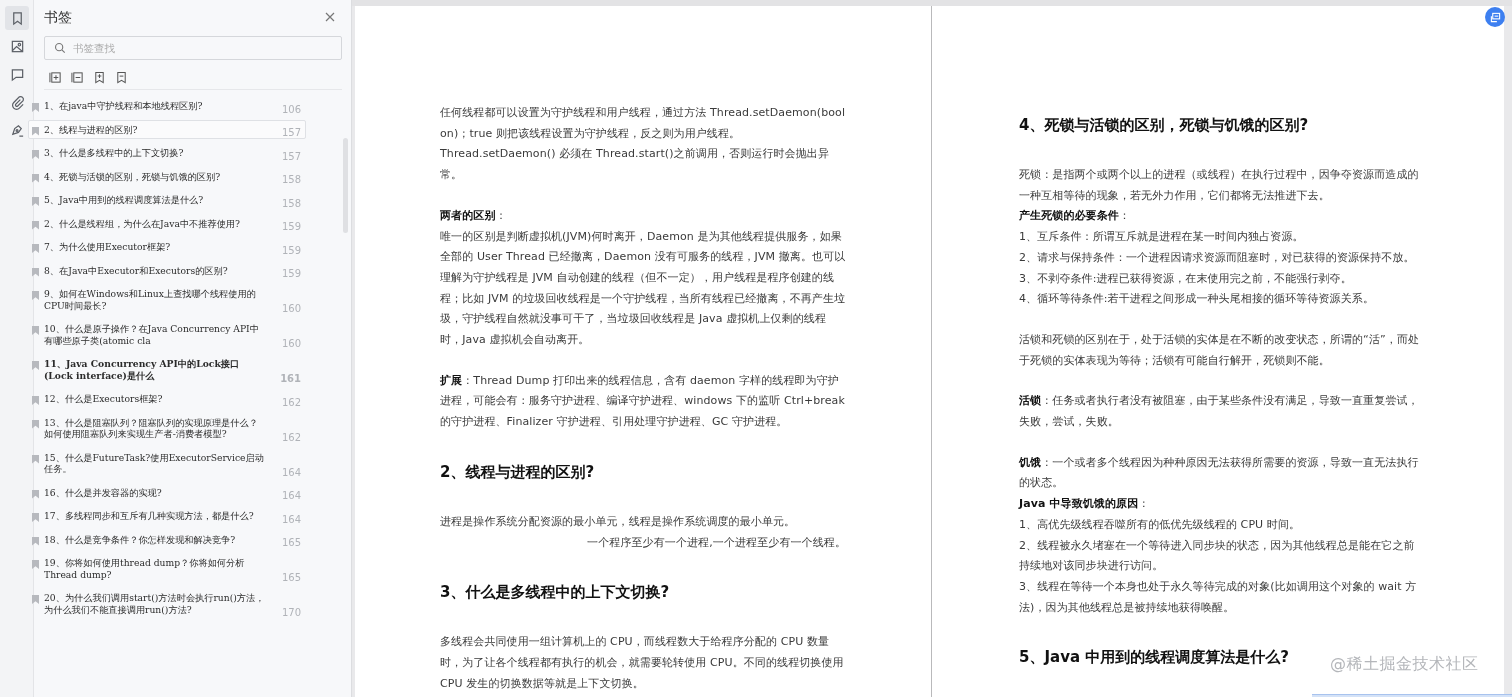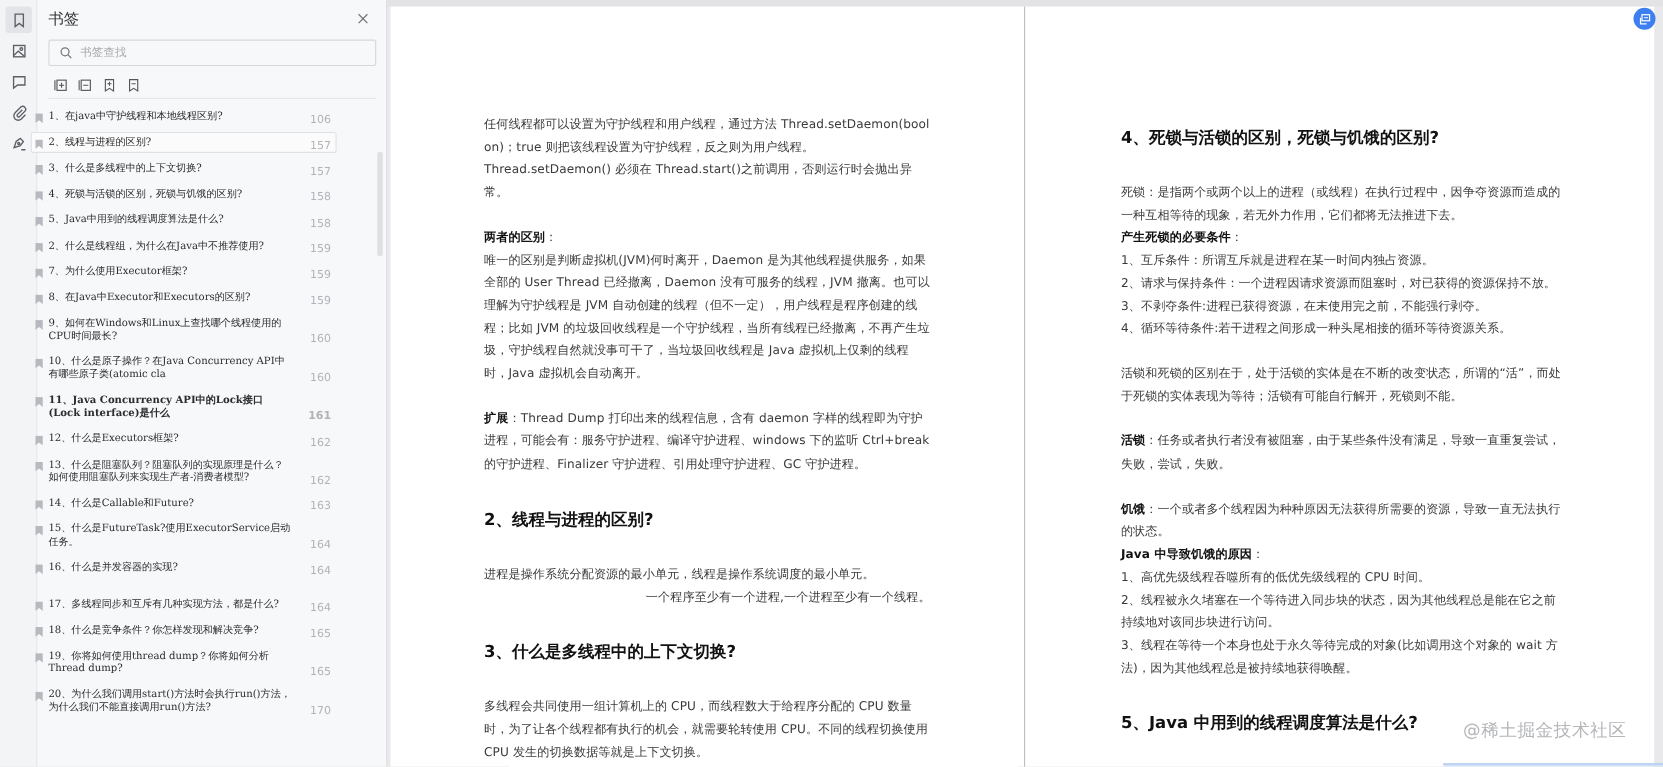--- a/index.html
+++ b/index.html
@@ -196,29 +196,24 @@
         <span class="bm-label">12、什么是Executors框架?</span>
         <span class="bm-page">162</span>
       </div>
       <div class="bm-item" style="margin-bottom: 4px;">
         <span class="bm-icon"></span>
         <span class="bm-label">13、什么是阻塞队列？阻塞队列的实现原理是什么？如何使用阻塞队列来实现生产者-消费者模型?</span>
         <span class="bm-page">162</span>
       </div>
       <div class="bm-item" style="margin-bottom: 4px;">
         <span class="bm-icon"></span>
-        <span class="bm-label">14、什么是Callable和Future?</span>
-        <span class="bm-page">163</span>
-      </div>
-      <div class="bm-item" style="margin-bottom: 4px;">
-        <span class="bm-icon"></span>
         <span class="bm-label">15、什么是FutureTask?使用ExecutorService启动任务。</span>
         <span class="bm-page">164</span>
       </div>
-      <div class="bm-item" style="margin-bottom: 14px;">
+      <div class="bm-item" style="margin-bottom: 4px;">
         <span class="bm-icon"></span>
         <span class="bm-label">16、什么是并发容器的实现?</span>
         <span class="bm-page">164</span>
       </div>
       <div class="bm-item" style="margin-bottom: 4px;">
         <span class="bm-icon"></span>
         <span class="bm-label">17、多线程同步和互斥有几种实现方法，都是什么?</span>
         <span class="bm-page">164</span>
       </div>
       <div class="bm-item" style="margin-bottom: 4px;">

